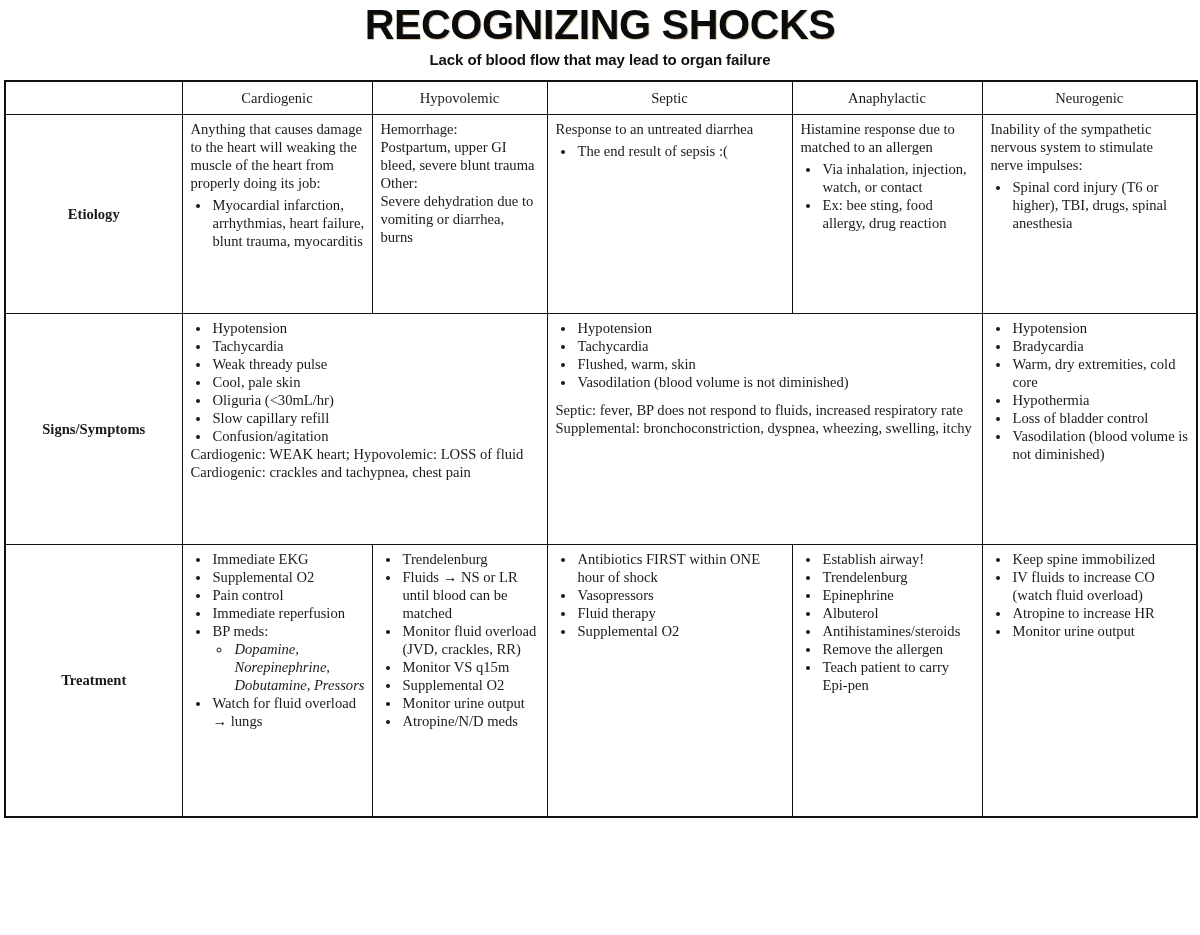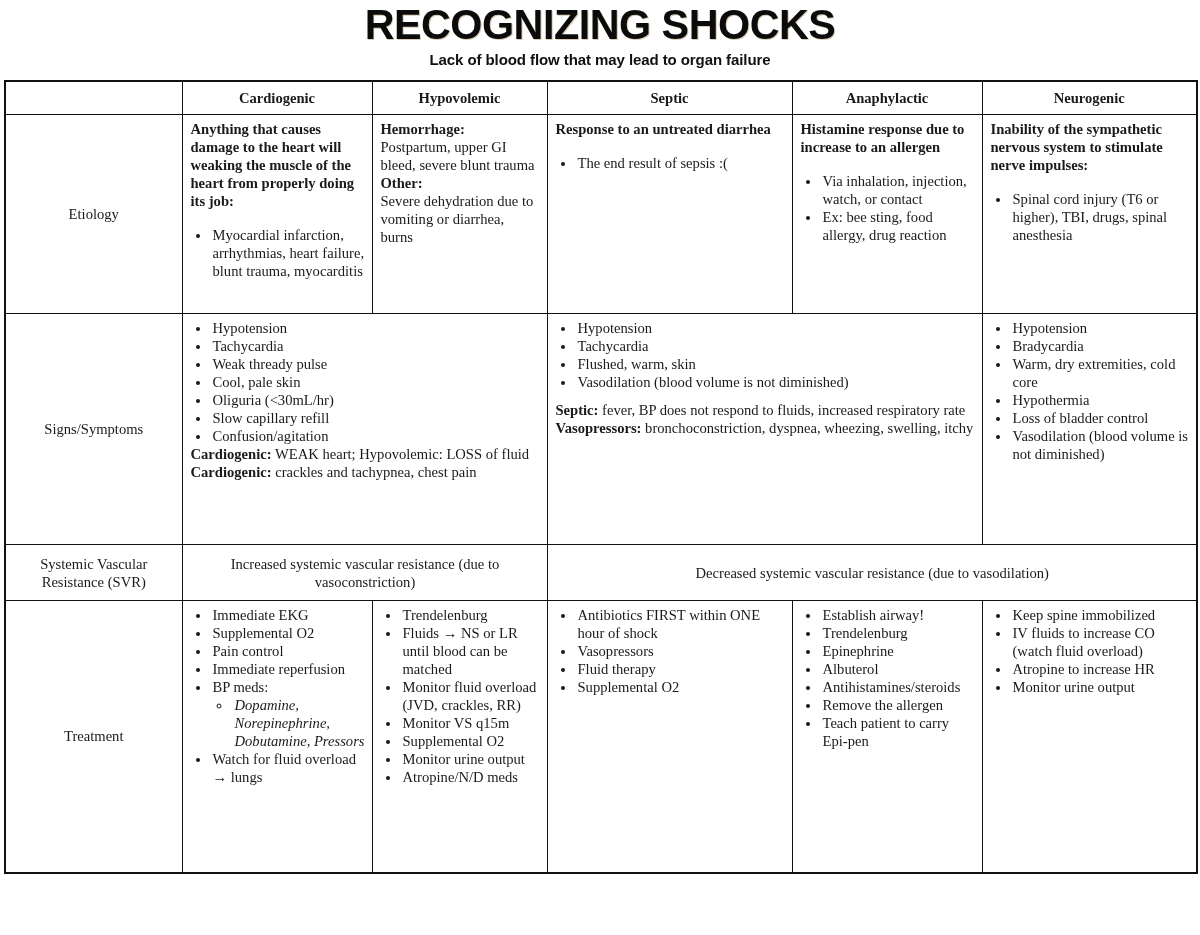--- a/index.html
+++ b/index.html
@@ -54,57 +54,57 @@
   
   col.c0 { width: 177px; }
   col.c1 { width: 190px; }
   col.c2 { width: 175px; }
   col.c3 { width: 245px; }
   col.c4 { width: 190px; }
   col.c5 { width: 215px; }
 
   .rowlabel {
     color: #CE2081;
-    font-weight: normal;
+    font-weight: bold;
     text-align: center;
     vertical-align: middle !important;
     font-size: 15.2px;
     line-height: 1.28;
     padding: 6px 4px !important;
   }
   .colhead {
     color: #CE2081;
-    font-weight: bold;
+    font-weight: normal;
     text-align: center;
     vertical-align: middle !important;
     font-size: 17px;
     padding: 7px 4px !important;
   }
   tr.head td { height: 34px; }
 
   .ctr { text-align: center; vertical-align: middle !important; font-size: 15px; }
 
-  p.lead { margin: 0 0 16px 0; font-weight: bold; }
+  p.lead { margin: 0 0 4px 0; }
   ul.b {
     margin: 0 0 0 0;
     padding-left: 20px;
     list-style-type: disc;
   }
   ul.b li { margin: 0; padding: 0 0 0 2px; }
   ul.sub {
     margin: 0;
     padding-left: 19px;
     list-style-type: circle;
     font-style: italic;
   }
   ul.sub li { padding-left: 3px; }
   .note { margin: 0; }
   .note b { font-weight: bold; }
   .gap { height: 10px; }
-  b.lbl { font-weight: bold; }
+  b.lbl { font-weight: normal; }
 
   
   tr.r-etiology td { height: 199px; }
   tr.r-signs td { height: 231px; margin-left: 23px; }
   tr.r-co td { height: 54px; }
   tr.r-svr td { height: 56px; }
   tr.r-tx td { height: 272px; }
 </style>
 </head>
 <body>
@@ -154,21 +154,21 @@
         </td>
 
         <td>
           <p class="lead">Response to an untreated diarrhea</p>
           <ul class="b">
             <li>The end result of sepsis :(</li>
           </ul>
         </td>
 
         <td>
-          <p class="lead">Histamine response due to increase to an allergen</p>
+          <p class="lead">Histamine response due to matched to an allergen</p>
           <ul class="b">
             <li>Via inhalation, injection, watch, or contact</li>
             <li>Ex: bee sting, food allergy, drug reaction</li>
           </ul>
         </td>
 
         <td>
           <p class="lead">Inability of the sympathetic nervous system to stimulate nerve impulses:</p>
           <ul class="b">
             <li>Spinal cord injury (T6 or higher), TBI, drugs, spinal anesthesia</li>
@@ -195,44 +195,36 @@
 
         <td colspan="2">
           <ul class="b">
             <li>Hypotension</li>
             <li>Tachycardia</li>
             <li>Flushed, warm, skin</li>
             <li>Vasodilation (blood volume is not diminished)</li>
           </ul>
           <div class="gap"></div>
           <p class="note"><b class="lbl">Septic:</b><span> fever, BP does not respond to fluids, increased respiratory rate</span></p>
-          <p class="note"><b class="lbl">Vasopressors:</b><span> bronchoconstriction, dyspnea, wheezing, swelling, itchy</span></p>
+          <p class="note"><b class="lbl">Supplemental:</b><span> bronchoconstriction, dyspnea, wheezing, swelling, itchy</span></p>
         </td>
 
         <td>
           <ul class="b">
             <li>Hypotension</li>
             <li>Bradycardia</li>
             <li>Warm, dry extremities, cold core</li>
             <li>Hypothermia</li>
             <li>Loss of bladder control</li>
             <li>Vasodilation (blood volume is not diminished)</li>
           </ul>
         </td>
       </tr>
 
 
-      <tr class="r-svr">
-        <td class="rowlabel">
-          <span>Systemic Vascular</span><br>
-          <span>Resistance (SVR)</span>
-        </td>
-        <td class="ctr" colspan="2">Increased systemic vascular resistance (due to vasoconstriction)</td>
-        <td class="ctr" colspan="3">Decreased systemic vascular resistance (due to vasodilation)</td>
-      </tr>
 
       <tr class="r-tx">
         <td class="rowlabel">Treatment</td>
 
         <td>
           <ul class="b">
             <li>Immediate EKG</li>
             <li>Supplemental O2</li>
             <li>Pain control</li>
             <li>Immediate reperfusion</li>

